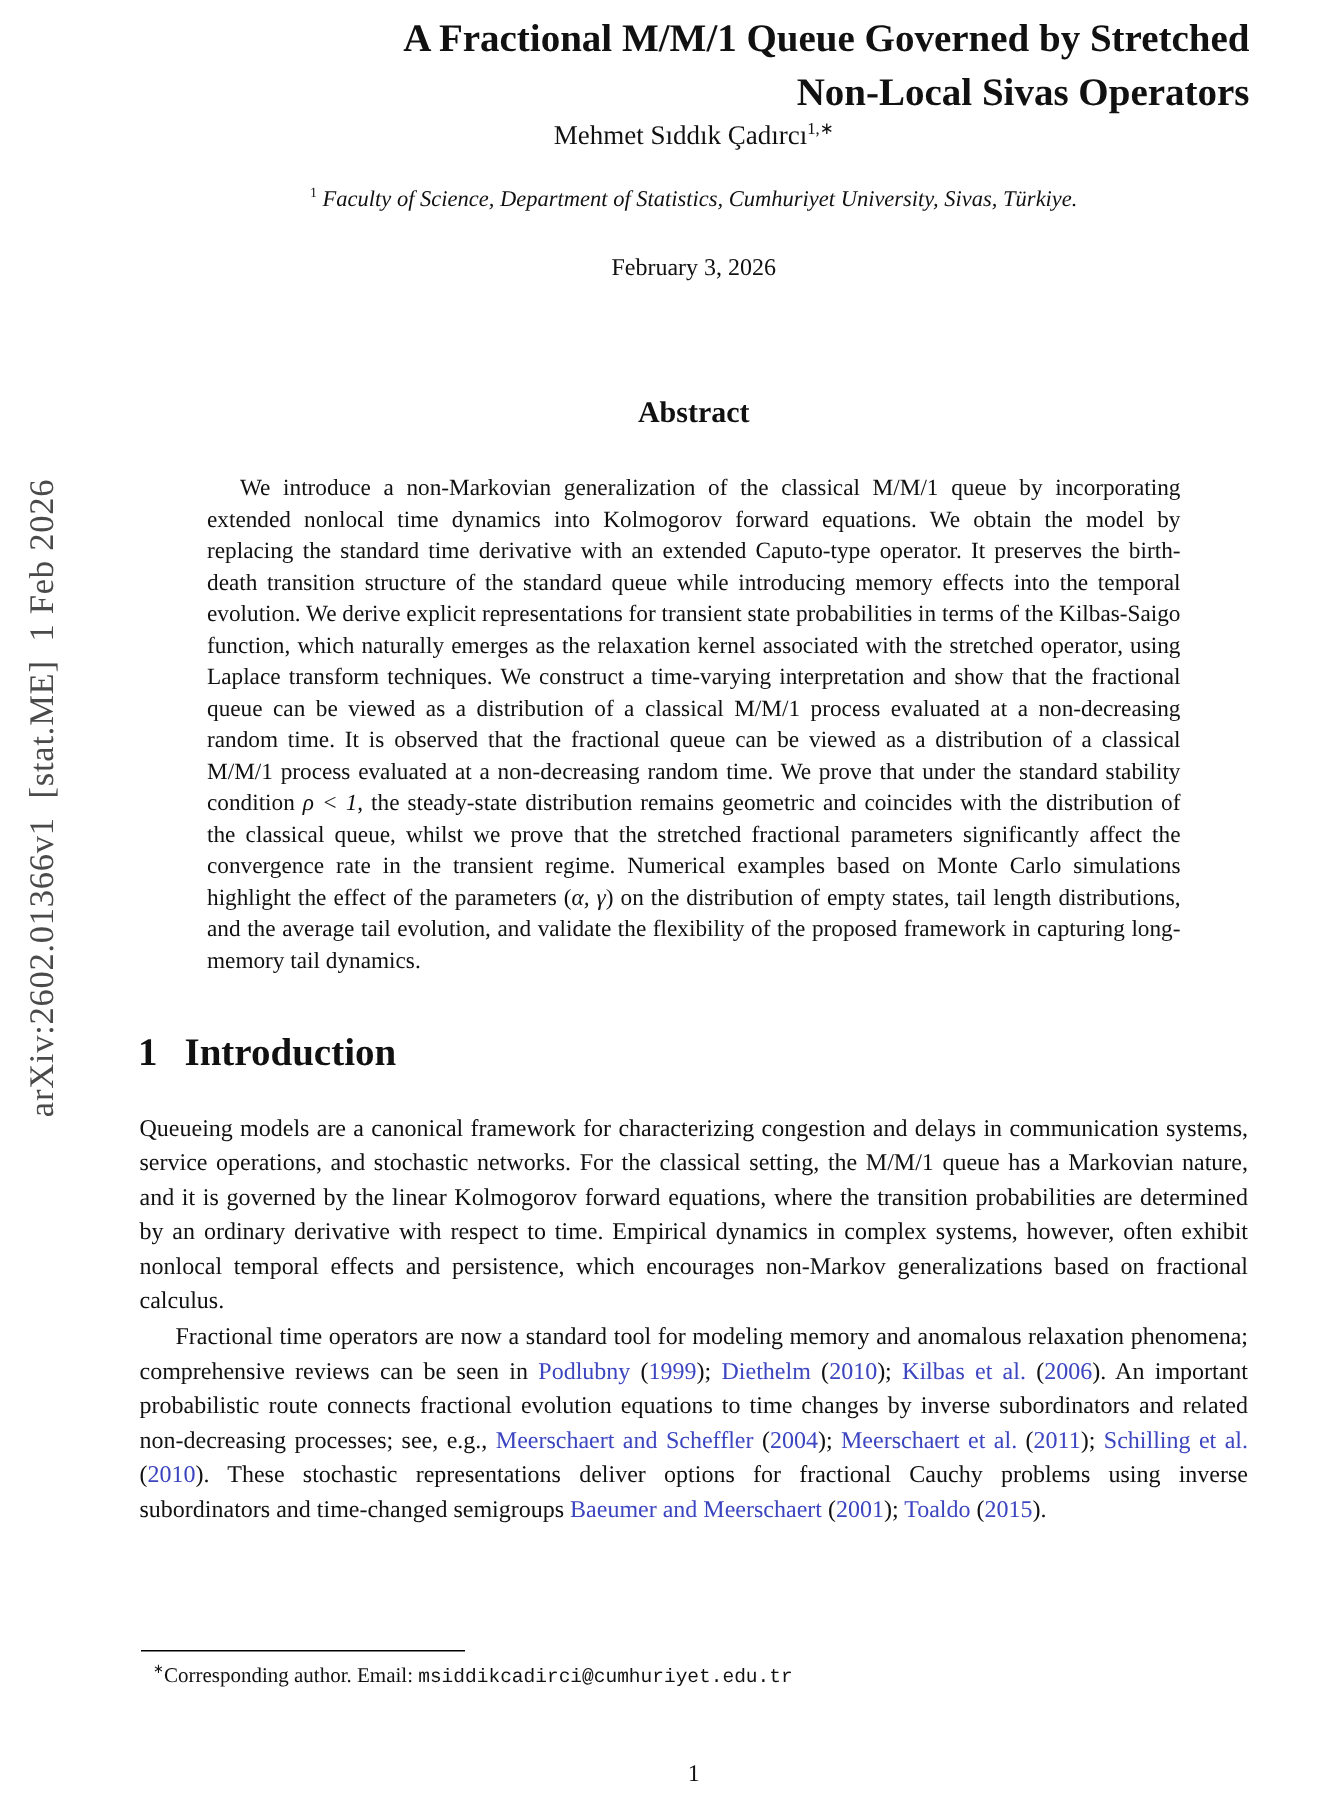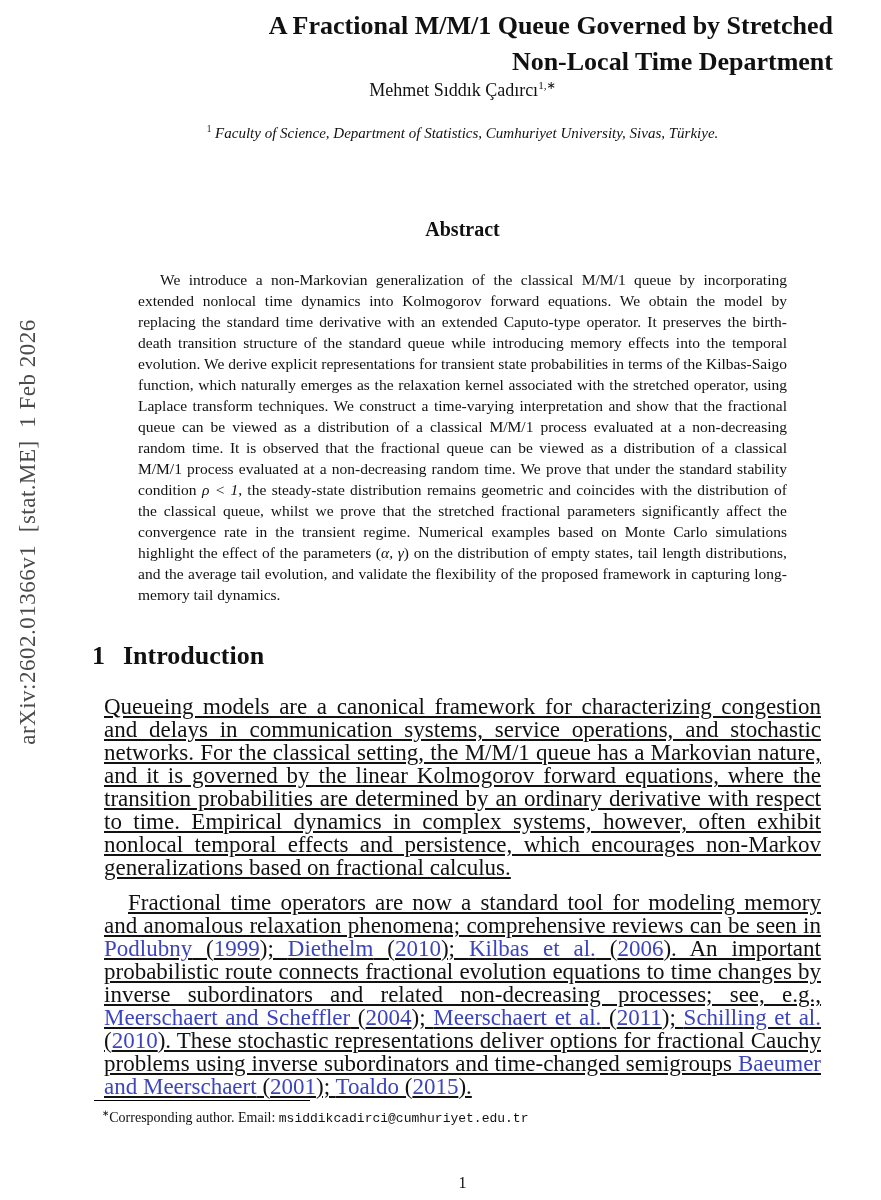--- a/index.html
+++ b/index.html
@@ -30,22 +30,22 @@
     font-size:15.5px; line-height:21px; text-align:justify;
     text-indent:22px; hyphens:auto;
   }
   .abstract-body { margin-top:28px; }
   .abstract-keywords b { font-weight:bold; }
 
   .section-heading { margin-top:38px; font-size:26px; font-weight:bold; line-height:26px; }
   .section-number { margin-right:18px; }
 
   .body-par {
-    font-size:23px; line-height:23px; text-align:justify;
-    text-indent:24px; hyphens:auto; margin:12px;text-decoration:underline;
+    font-size:16px; line-height:23px; text-align:justify;
+    text-indent:24px; hyphens:auto; margin:1px;
   }
   .body-par.noindent { text-indent:0; margin-top:26px; }
 
   a.cite { color:var(--link,#3c45c0); text-decoration:none; cursor:pointer; }
   .math { font-style:italic; }
 
   .footnote-block { position:absolute; left:92px; top:1100px; width:741px; font-size:14px; line-height:19px; }
   .footnote-rule { width:216px; border-top:1px solid #000; margin-bottom:7px; margin-left:2px; }
   .footnote-text { text-indent:10px; }
   .mono { font-family:Liberation Mono, monospace; font-size:13px; }
@@ -64,27 +64,28 @@
 <body>
 
 <div class="page">
 
   <div class="watermark">arXiv:2602.01366v1  [stat.ME]  1 Feb 2026</div>
 
   <div class="content">
 
     <h1 class="title">
       <span class="title-line">A Fractional M/M/1 Queue Governed by Stretched</span>
-      <span class="title-line">Non-Local Time Department</span>
+      <span class="title-line">Non-Local Sivas Operators</span>
     </h1>
 
     <div class="author"><span>Mehmet Sıddık Çadırcı</span><sup>1,∗</sup></div>
 
     <div class="affiliation"><sup>1</sup> <i>Faculty of Science, Department of Statistics, Cumhuriyet University, Sivas, Türkiye.</i></div>
 
+    <div class="date">February 3, 2026</div>
 
     <div class="abstract">
       <div class="abstract-heading">Abstract</div>
       <p class="abstract-body"><span>We introduce a non-Markovian generalization of the classical M/M/1 queue by incorporating extended nonlocal time dynamics into Kolmogorov forward equations. We obtain the model by replacing the standard time derivative with an extended Caputo-type operator. It preserves the birth-death transition structure of the standard queue while introducing memory effects into the temporal evolution. We derive explicit representations for transient state probabilities in terms of the Kilbas-Saigo function, which naturally emerges as the relaxation kernel associated with the stretched operator, using Laplace transform techniques. We construct a time-varying interpretation and show that the fractional queue can be viewed as a distribution of a classical M/M/1 process evaluated at a non-decreasing random time. It is observed that the fractional queue can be viewed as a distribution of a classical M/M/1 process evaluated at a non-decreasing random time. We prove that under the standard stability condition </span><span class="math">ρ &lt; 1</span><span>, the steady-state distribution remains geometric and coincides with the distribution of the classical queue, whilst we prove that the stretched fractional parameters significantly affect the convergence rate in the transient regime. Numerical examples based on Monte Carlo simulations highlight the effect of the parameters (</span><span class="math">α, γ</span><span>) on the distribution of empty states, tail length distributions, and the average tail evolution, and validate the flexibility of the proposed framework in capturing long-memory tail dynamics.</span></p>
     </div>
 
     <h2 class="section-heading"><span class="section-number">1</span><span>Introduction</span></h2>
 
     <p class="body-par noindent">Queueing models are a canonical framework for characterizing congestion and delays in communication systems, service operations, and stochastic networks. For the classical setting, the M/M/1 queue has a Markovian nature, and it is governed by the linear Kolmogorov forward equations, where the transition probabilities are determined by an ordinary derivative with respect to time. Empirical dynamics in complex systems, however, often exhibit nonlocal temporal effects and persistence, which encourages non-Markov generalizations based on fractional calculus.</p>
 

